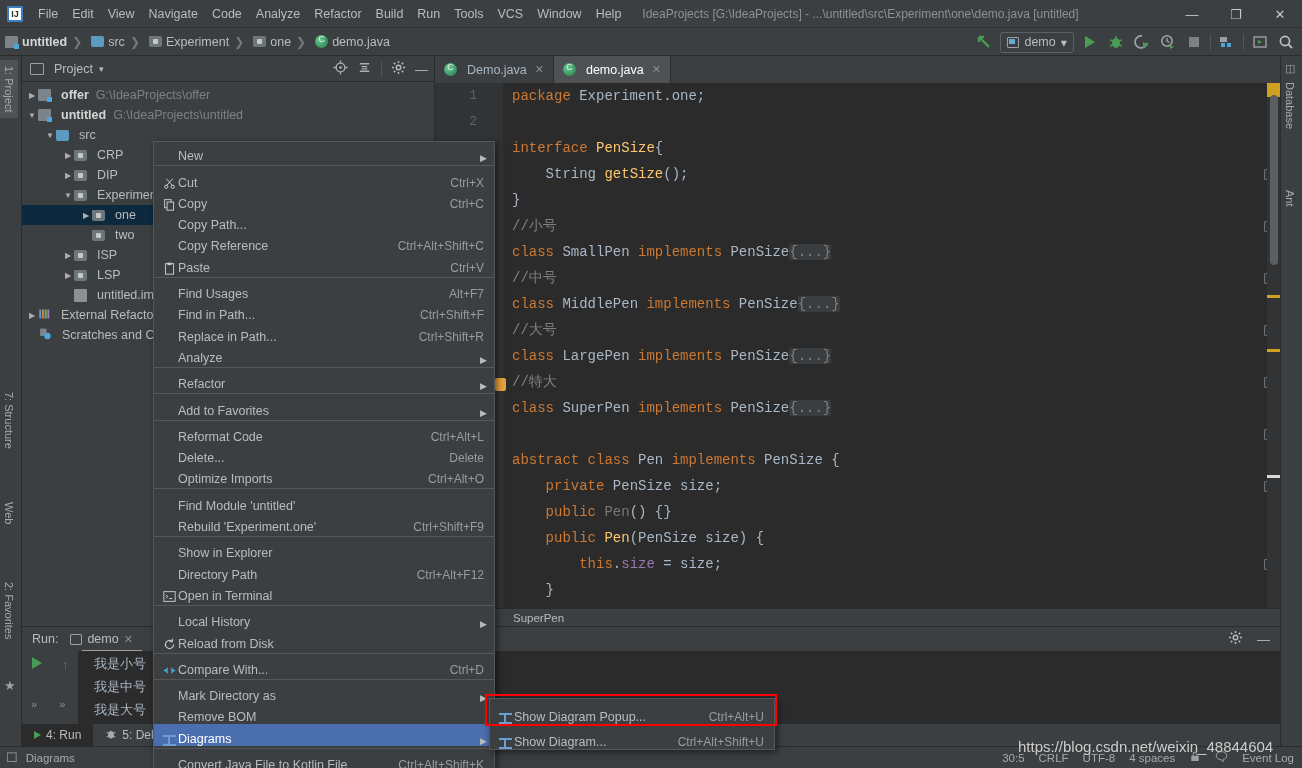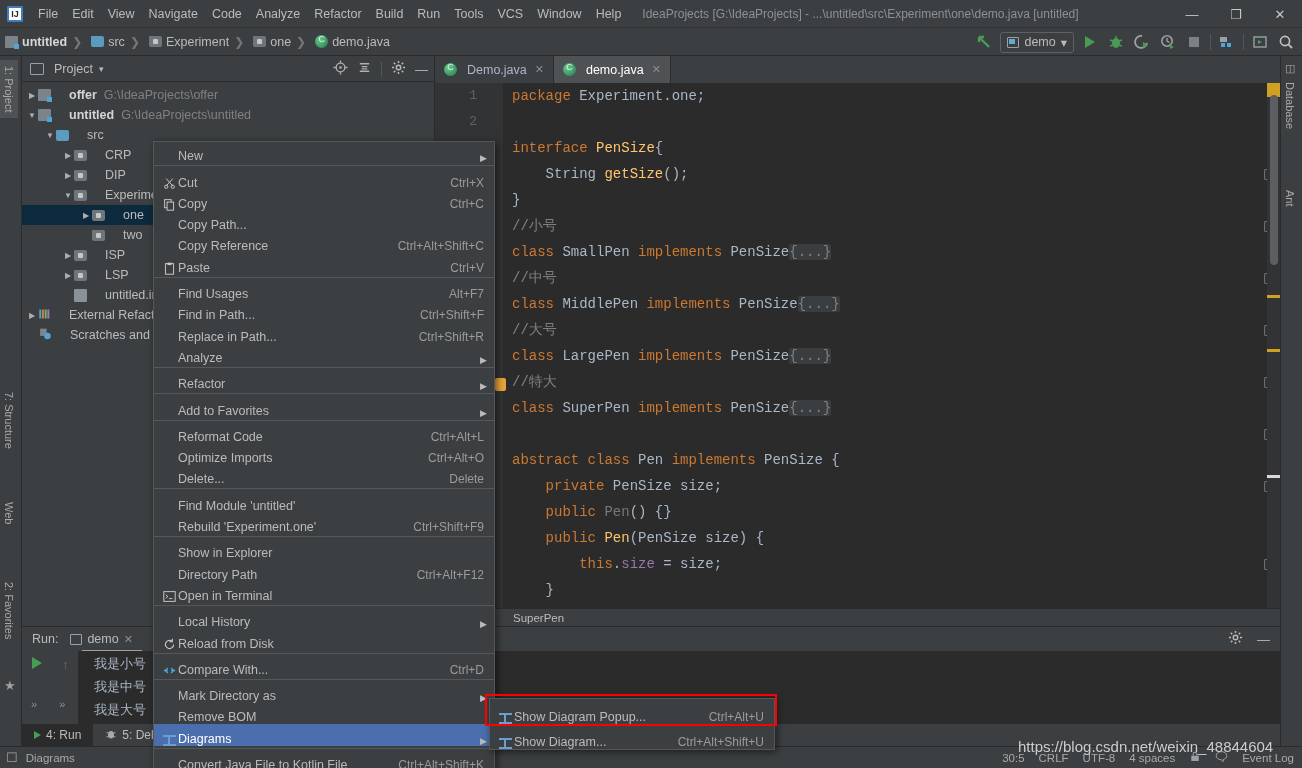--- a/index.html
+++ b/index.html
@@ -122,21 +122,21 @@
   }
   .pp-title { font-size: 12.5px; color: #bbbbbb; margin-left: 6px; }
   .pp-actions { position: absolute; right: 6px; top: 0; height: 26px; display: flex; align-items: center; gap: 9px;}
   .tree { background: #3c3f41; padding-top: 3px; font-size: 12.5px; }
   .tr {
     height: 20px; display: flex; align-items: center; white-space: nowrap;
     padding-left: 4px;
   }
   .tr.sel { background: #0d293e; }
   .arrow { width: 12px; text-align: center; color: #aeaeae; font-size: 8px; }
-  .tr .name { color: #bbbbbb; margin-left: 14px;}
+  .tr .name { color: #bbbbbb; margin-left: 6px;}
   .tr .name.b { font-weight: bold; color: #d4d4d4;}
   .tr .path { color: #808080; margin-left: 7px; }
 
   
   .editor-area {
     position: absolute; left: 435px; top: 56px; width: 845px; height: 570px;
     background: #2b2b2b;
   }
   .tabs { height: 27px; background: #3c3f41; display: flex; align-items: stretch; }
   .tab {
@@ -721,27 +721,27 @@
         <span class="mi-arrow">▶</span>
       </div>
       <div class="msep"></div>
       <div class="mi">
         <span class="mi-ic"></span>
         <span class="mi-lbl">Reformat Code</span>
         <span class="mi-key">Ctrl+Alt+L</span>
       </div>
       <div class="mi">
         <span class="mi-ic"></span>
+        <span class="mi-lbl">Delete...</span>
+        <span class="mi-key">Delete</span>
+      </div>
+      <div class="mi">
+        <span class="mi-ic"></span>
         <span class="mi-lbl">Optimize Imports</span>
         <span class="mi-key">Ctrl+Alt+O</span>
-      </div>
-      <div class="mi">
-        <span class="mi-ic"></span>
-        <span class="mi-lbl">Delete...</span>
-        <span class="mi-key">Delete</span>
       </div>
       <div class="msep"></div>
       <div class="mi">
         <span class="mi-ic"></span>
         <span class="mi-lbl">Find Module 'untitled'</span>
       </div>
       <div class="mi">
         <span class="mi-ic"></span>
         <span class="mi-lbl">Rebuild 'Experiment.one'</span>
         <span class="mi-key">Ctrl+Shift+F9</span>

